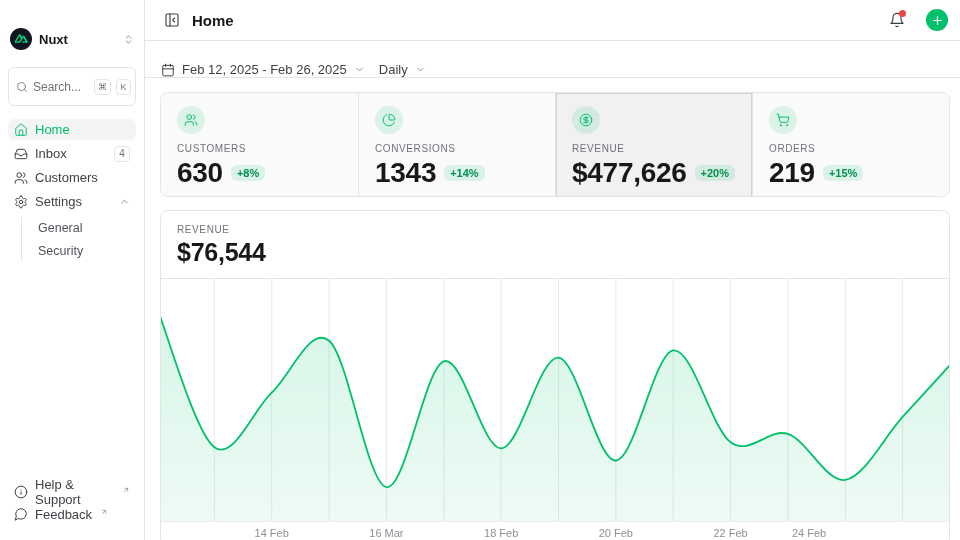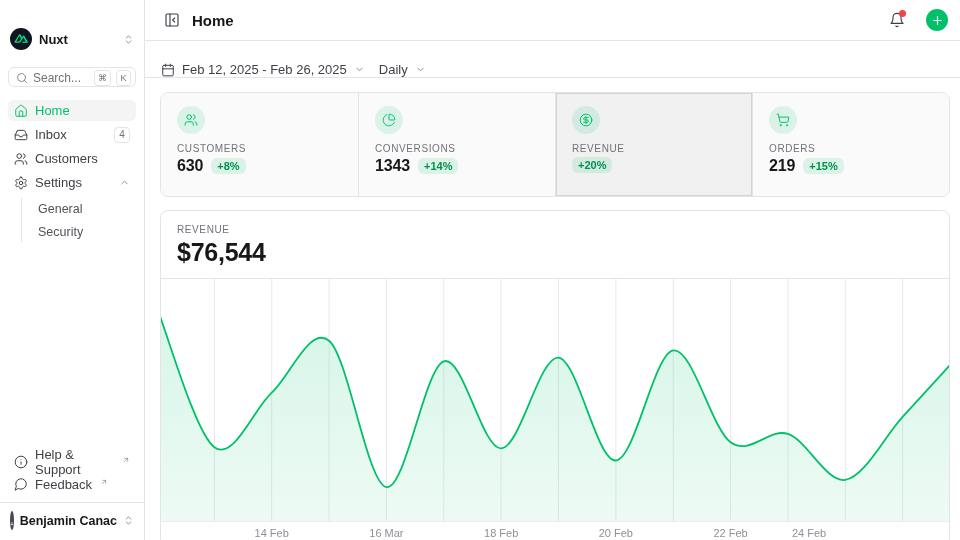--- a/index.html
+++ b/index.html
@@ -16,21 +16,21 @@
   .ic{stroke:currentColor;fill:none;stroke-width:1.7;stroke-linecap:round;stroke-linejoin:round;}
 
   
   .sidebar{width:145px;min-width:145px;border-right:1px solid var(--border);
     display:flex;flex-direction:column;padding:10px 8px 8px;}
   .ws-row{display:flex;align-items:center;gap:7px;padding:2px 2px 2px 2px;cursor:pointer;border-radius:6px;margin-top:16px;}
   .ws-logo{width:22px;height:22px;border-radius:50%;background:#11151f;display:flex;align-items:center;justify-content:center;}
   .ws-name{font-size:13px;font-weight:700;flex:1;}
   .updown{color:var(--muted);}
   .search{margin-top:15px;display:flex;align-items:center;gap:5px;border:1px solid var(--border);
-    border-radius:6px;padding:4px 4px 3px 7px;height:20px;background:#fff;cursor:text;}
+    border-radius:6px;padding:4px 4px 3px 7px;height:39px;background:#fff;cursor:text;}
   .search .ph{font-size:12px;color:var(--muted);flex:1;}
   .kbd{font-size:9px;color:var(--muted);border:1px solid var(--border);border-radius:4px;
     background:#fff;min-width:15px;height:16px;display:flex;align-items:center;justify-content:center;padding:0 3px;}
   .nav{margin-top:13px;display:flex;flex-direction:column;gap:3px;}
   .nav-item{display:flex;align-items:center;gap:7px;padding:3px 6px;height:21px;border-radius:6px;
     font-size:13px;color:#3f3f46;cursor:pointer;}
   .nav-item .lbl{flex:1;}
   .nav-item.active{background:#f4f4f5;color:var(--green);font-weight:500;}
   .badge-num{font-size:10px;color:var(--muted);border:1px solid var(--border);border-radius:4px;
     min-width:16px;height:16px;display:flex;align-items:center;justify-content:center;background:#fff;}
@@ -69,21 +69,21 @@
   
   .stats{display:grid;grid-template-columns:repeat(4,1fr);border:1px solid var(--border);
     border-radius:8px;overflow:hidden;height:105px;}
   .stat{background:var(--gray-bg);padding:13px 16px;cursor:pointer;position:relative;}
   .stat + .stat{border-left:1px solid var(--border);}
   .stat.selected{background:var(--gray-bg-sel);box-shadow:inset 0 0 0 1px var(--border-strong);}
   .stat-icon{width:28px;height:28px;border-radius:50%;background:var(--green-soft);color:var(--green);
     display:flex;align-items:center;justify-content:center;}
   .stat-label{margin-top:9px;font-size:10px;letter-spacing:.06em;color:var(--muted);font-weight:500;}
   .stat-vrow{margin-top:3px;display:flex;align-items:center;gap:8px;}
-  .stat-value{font-size:16px;font-weight:700;letter-spacing:-.01em;}
+  .stat-value{font-size:28px;font-weight:700;letter-spacing:-.01em;}
   .chg{font-size:11px;font-weight:600;color:var(--green-text);background:var(--green-soft);
     border-radius:6px;padding:2px 6px;}
 
   
   .chart-card{margin-top:13px;border:1px solid var(--border);border-radius:8px;background:#fff;}
   .chart-head{padding:13px 16px 11px;border-bottom:1px solid var(--border);cursor:default;}
   .chart-label{font-size:10px;letter-spacing:.06em;color:var(--muted);font-weight:500;}
   .chart-value{margin-top:3px;font-size:25px;font-weight:700;letter-spacing:-.01em;}
   .plot{position:relative;height:243px;overflow:hidden;border-bottom:1px solid #ececef;}
   .plot svg{position:absolute;inset:0;}
@@ -202,35 +202,20 @@
         <span>Feedback</span>
         <span class="ext">
             <svg class="ic" width="8" height="8" viewBox="0 0 24 24">
               <path d="M7 17 17 7"></path>
               <path d="M8 7h9v9"></path>
             </svg>
           </span>
       </div>
     </div>
 
-    <div class="user-row">
-      <span class="avatar">
-        <svg width="13" height="13" viewBox="0 0 24 24" fill="#d6d6da">
-            <circle cx="12" cy="8" r="4"></circle>
-            <path d="M4 22c0-4.4 3.6-8 8-8s8 3.6 8 8z"></path>
-          </svg>
-      </span>
-      <span class="user-name">Benjamin Canac</span>
-      <span class="updown">
-        <svg class="ic" width="11" height="11" viewBox="0 0 24 24">
-            <path d="m7 15 5 5 5-5"></path>
-            <path d="m7 9 5-5 5 5"></path>
-          </svg>
-      </span>
-    </div>
   </aside>
 
   <div class="main">
 
     <header class="hdr">
       <button class="icon-btn" style="width:20px;height:20px" title="">
         <span>
             <svg class="ic" width="16" height="16" viewBox="0 0 24 24">
               <rect x="3" y="3" width="18" height="18" rx="2"></rect>
               <path d="M9 3v18"></path>
@@ -319,20 +304,21 @@
         <div class="stat selected">
           <span class="stat-icon">
               <svg class="ic" width="14" height="14" viewBox="0 0 24 24">
                 <circle cx="12" cy="12" r="10"></circle>
                 <path d="M16 8h-6a2 2 0 1 0 0 4h4a2 2 0 1 1 0 4H8"></path>
                 <path d="M12 18V6"></path>
               </svg>
             </span>
           <div class="stat-label">REVENUE</div>
           <div class="stat-vrow">
+            <span class="stat-value">$477,626</span>
             <span class="chg">+20%</span>
           </div>
         </div>
         <div class="stat">
           <span class="stat-icon">
               <svg class="ic" width="14" height="14" viewBox="0 0 24 24">
                 <circle cx="8" cy="21" r="1"></circle>
                 <circle cx="19" cy="21" r="1"></circle>
                 <path d="M2.05 2.05h2l2.66 12.42a2 2 0 0 0 2 1.58h9.78a2 2 0 0 0 1.95-1.57l1.65-7.43H5.12"></path>
               </svg>

